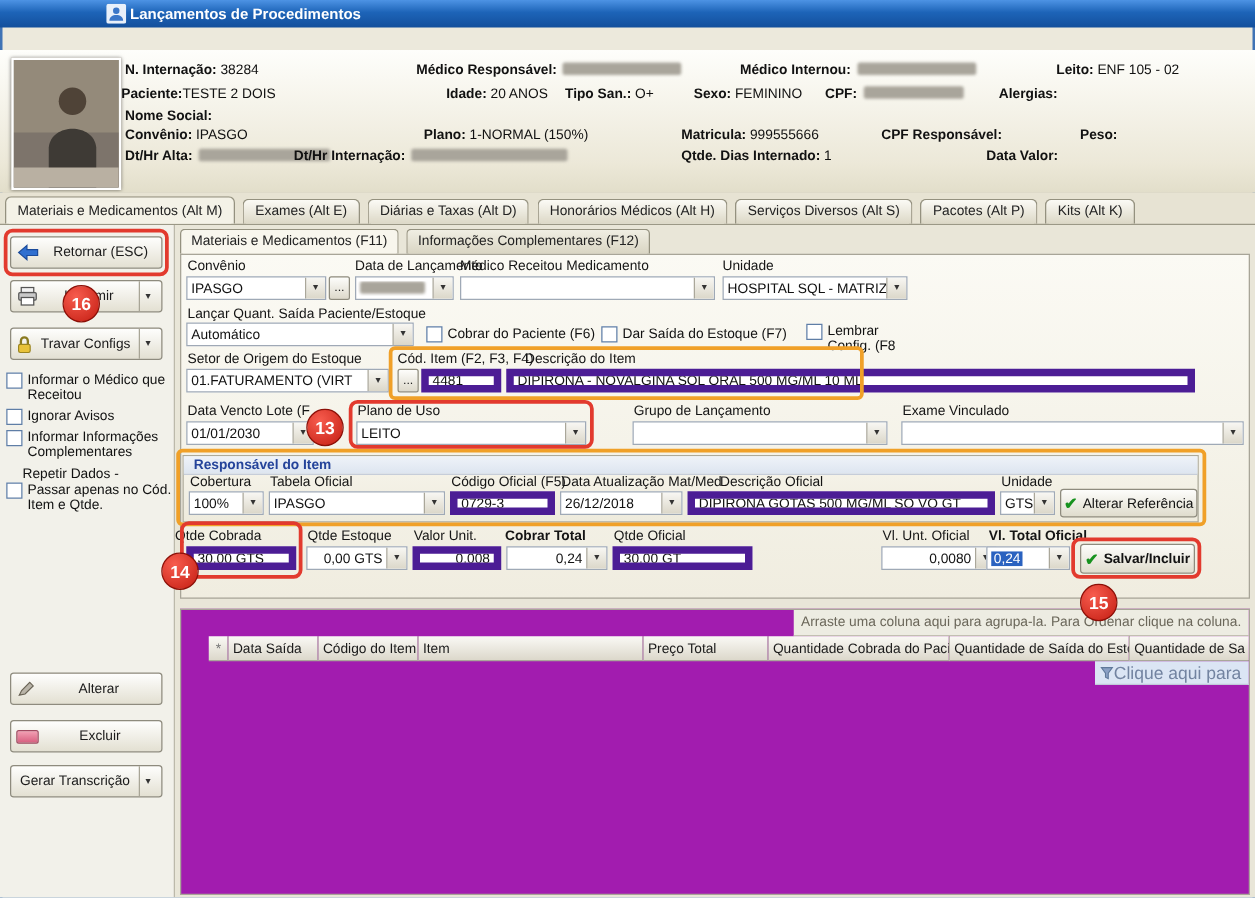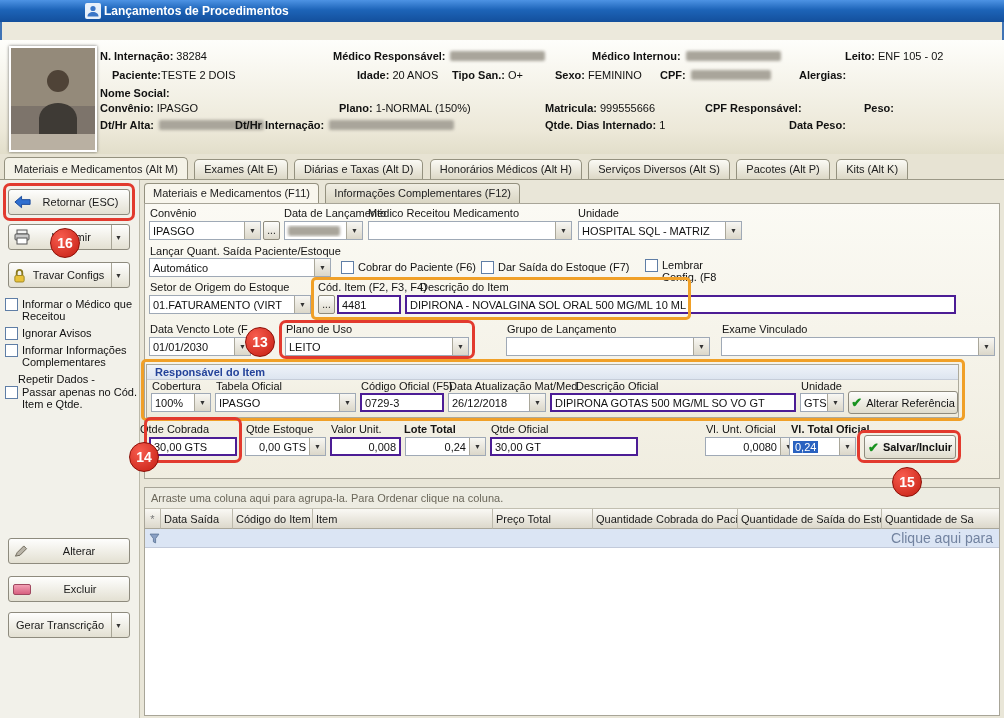--- a/index.html
+++ b/index.html
@@ -57,21 +57,21 @@
   .itab{display:inline-block;padding:3px 8px 4px 8px;font-size:11px;color:#222;margin-right:2px;
     border:1px solid #94917f;border-bottom:none;border-radius:4px 4px 0 0;
     background:linear-gradient(#f0eee3,#d9d5c3);cursor:pointer;vertical-align:bottom;}
   .itab.active{background:#f8f6ed;}
   .itabs{position:absolute;left:4px;top:3px;white-space:nowrap;}
   .formpanel{position:absolute;left:4px;top:23px;width:856px;height:276px;
     background:linear-gradient(#fbfaf4,#f0ede0);border:1px solid #a8a598;box-sizing:border-box;}
 
   .flbl{position:absolute;font-size:11px;color:#141414;white-space:nowrap;}
   .flbl.bld{font-weight:bold;}
-  .tbox{position:absolute;height:19px;background:#fff;border:2px solid #4c1d95;font-size:11px;color:#111;
+  .tbox{position:absolute;height:19px;background:#fff;border:6px solid #4c1d95;font-size:11px;color:#111;
     display:flex;align-items:center;padding:0 3px;box-sizing:border-box;white-space:nowrap;overflow:hidden;}
   .tbox.ra{justify-content:flex-end;}
   .combo{position:absolute;height:19px;background:#fff;border:1px solid #9fa9b6;font-size:11px;color:#111;
     display:flex;align-items:center;box-sizing:border-box;overflow:hidden;}
   .combo .ct{flex:1;padding:0 3px;white-space:nowrap;overflow:hidden;}
   .combo.ra .ct{text-align:right;}
   .cbtn{width:15px;align-self:stretch;background:linear-gradient(#f8f7f3,#dbd7c9);
     border-left:1px solid #aaa79a;display:flex;align-items:center;justify-content:center;
     font-size:7px;color:#333;flex:none;cursor:pointer;}
   .bbtn{position:absolute;height:19px;width:17px;border:1px solid #8e8b7e;border-radius:2px;
@@ -85,21 +85,21 @@
   .selval{background:#2a62c0;color:#fff;padding:0 2px;}
 
   .grpbox{position:absolute;left:6px;top:184px;width:813px;height:54px;border:1px solid #adaa9b;
     background:linear-gradient(#f7f5ec,#eeebdd);box-sizing:border-box;}
   .grphead{position:absolute;left:0;right:0;top:0;height:14px;
     background:linear-gradient(#eff3f9,#dde5f0);border-bottom:1px solid #c6cdd9;}
   .grptitle{position:absolute;left:8px;top:1px;font-size:11px;font-weight:bold;color:#24439a;white-space:nowrap;}
 
   
   .grid{position:absolute;left:4px;top:307px;width:856px;bottom:2px;border:1px solid #a8a598;
-    background:#404040;box-sizing:border-box;display:flex;flex-direction:column;}
+    background:#a21caf;box-sizing:border-box;display:flex;flex-direction:column;align-items:flex-end;}
   .gbbar{height:20px;background:#edece2;border-bottom:1px solid #c2bfb1;font-size:11px;color:#6b675a;
     display:flex;align-items:center;padding:0 6px;flex:none;}
   .ghead{height:20px;display:flex;flex:none;}
   .gh{border-right:1px solid #bcb9ac;border-bottom:1px solid #aaa79a;
     background:linear-gradient(#faf9f5,#dcd8cb);font-size:11px;color:#1a1a1a;display:flex;
     align-items:center;padding:0 3px;box-sizing:border-box;overflow:hidden;white-space:nowrap;cursor:pointer;}
   .gfilter{height:18px;background:#dbe5f4;border-bottom:1px solid #c2cada;display:flex;
     align-items:center;padding:0 4px;flex:none;}
   .gfhint{margin-left:auto;font-size:14px;color:#7283a0;white-space:nowrap;padding-right:2px;}
   .gbody{flex:1;background:#fff;}
@@ -136,39 +136,39 @@
           <circle cx="47" cy="33" r="11" fill="#4f4337"></circle>
           <path d="M28 70 C30 50 64 50 66 70 L66 102 L28 102 Z" fill="#3e3a35"></path>
           <rect x="0" y="86" width="84" height="16" fill="#b9b0a2"></rect>
         </svg>
     </div>
     <div class="pf" style="left:100px;top:10px"><b>N. Internação:</b><span class="v">38284</span></div>
     <div class="pf" style="left:333px;top:10px"><b>Médico Responsável:</b><span class="redact" style="width:95px"></span></div>
     <div class="pf" style="left:592px;top:10px"><b>Médico Internou:</b><span class="redact" style="width:95px"></span></div>
     <div class="pf" style="left:845px;top:10px"><b>Leito:</b><span class="v">ENF 105 - 02</span></div>
 
-    <div class="pf" style="left:112px;top:29px"><b>Paciente:</b><span class="v" style="margin-left:0">TESTE 2 DOIS</span></div>
+    <div class="pf" style="left:97px;top:29px"><b>Paciente:</b><span class="v" style="margin-left:0">TESTE 2 DOIS</span></div>
     <div class="pf" style="left:357px;top:29px"><b>Idade:</b><span class="v">20 ANOS</span></div>
     <div class="pf" style="left:452px;top:29px"><b>Tipo San.:</b><span class="v">O+</span></div>
     <div class="pf" style="left:555px;top:29px"><b>Sexo:</b><span class="v">FEMININO</span></div>
     <div class="pf" style="left:660px;top:29px"><b>CPF:</b><span class="redact" style="width:80px"></span></div>
     <div class="pf" style="left:799px;top:29px"><b>Alergias:</b></div>
 
     <div class="pf" style="left:100px;top:47px"><b>Nome Social:</b></div>
 
     <div class="pf" style="left:100px;top:62px"><b>Convênio:</b><span class="v">IPASGO</span></div>
     <div class="pf" style="left:339px;top:62px"><b>Plano:</b><span class="v">1-NORMAL (150%)</span></div>
     <div class="pf" style="left:545px;top:62px"><b>Matricula:</b><span class="v">999555666</span></div>
     <div class="pf" style="left:705px;top:62px"><b>CPF Responsável:</b></div>
     <div class="pf" style="left:864px;top:62px"><b>Peso:</b></div>
 
     <div class="pf" style="left:100px;top:79px"><b>Dt/Hr Alta:</b><span class="redact" style="width:105px"></span></div>
     <div class="pf" style="left:235px;top:79px"><b>Dt/Hr Internação:</b><span class="redact" style="width:125px"></span></div>
     <div class="pf" style="left:545px;top:79px"><b>Qtde. Dias Internado:</b><span class="v">1</span></div>
-    <div class="pf" style="left:789px;top:79px"><b>Data Peso:</b></div>
+    <div class="pf" style="left:789px;top:79px"><b>Data Valor:</b></div>
   </div>
 
   <div class="maintabs">
     <span class="mtab active">Materiais e Medicamentos (Alt M)</span>
     <span class="mtab">Exames (Alt E)</span>
     <span class="mtab">Diárias e Taxas (Alt D)</span>
     <span class="mtab">Honorários Médicos (Alt H)</span>
     <span class="mtab">Serviços Diversos (Alt S)</span>
     <span class="mtab">Pacotes (Alt P)</span>
     <span class="mtab">Kits (Alt K)</span>
@@ -262,21 +262,21 @@
     </div>
     <div class="bbtn" style="left:123px;top:41px">...</div>
     <div class="combo" style="left:144px;top:41px;width:79px">
       <span class="ct"><span class="redact" style="width:52px;margin-left:0"></span></span>
       <span class="cbtn">▼</span>
     </div>
     <div class="combo" style="left:228px;top:41px;width:204px">
       <span class="ct"></span>
       <span class="cbtn">▼</span>
     </div>
-    <div class="combo" style="left:438px;top:41px;width:164px">
+    <div class="combo" style="left:438px;top:41px;width:148px">
       <span class="ct">HOSPITAL SQL - MATRIZ</span>
       <span class="cbtn">▼</span>
     </div>
 
     <div class="flbl" style="left:10px;top:65px">Lançar Quant. Saída Paciente/Estoque</div>
     <div class="combo" style="left:9px;top:78px;width:182px">
       <span class="ct">Automático</span>
       <span class="cbtn">▼</span>
     </div>
     <div class="ckrow" style="left:201px;top:81px;width:135px">
@@ -357,36 +357,36 @@
       <span class="cbtn">▼</span>
     </div>
     <div class="gbtn" style="left:708px;top:211px;width:110px;height:23px">
       <span class="check">✔</span>
       <span>Alterar Referência</span>
     </div>
 
     <div class="flbl" style="left:0;top:243px">Qtde Cobrada</div>
     <div class="flbl" style="left:106px;top:243px">Qtde Estoque</div>
     <div class="flbl" style="left:191px;top:243px">Valor Unit.</div>
-    <div class="flbl bld" style="left:264px;top:243px">Lote Total</div>
+    <div class="flbl bld" style="left:264px;top:243px">Cobrar Total</div>
     <div class="flbl" style="left:351px;top:243px">Qtde Oficial</div>
     <div class="flbl" style="left:566px;top:243px">Vl. Unt. Oficial</div>
     <div class="flbl bld" style="left:651px;top:243px">Vl. Total Oficial</div>
 
     <div class="tbox" style="left:9px;top:257px;width:88px">30,00 GTS</div>
     <div class="combo ra" style="left:105px;top:257px;width:81px">
       <span class="ct">0,00 GTS</span>
       <span class="cbtn">▼</span>
     </div>
     <div class="tbox ra" style="left:190px;top:257px;width:71px">0,008</div>
     <div class="combo ra" style="left:265px;top:257px;width:81px">
       <span class="ct">0,24</span>
       <span class="cbtn">▼</span>
     </div>
-    <div class="tbox" style="left:350px;top:257px;width:148px">30,00 GT</div>
+    <div class="tbox" style="left:350px;top:257px;width:112px">30,00 GT</div>
     <div class="combo ra" style="left:565px;top:257px;width:92px">
       <span class="ct">0,0080</span>
       <span class="cbtn">▼</span>
     </div>
     <div class="combo" style="left:649px;top:257px;width:67px">
       <span class="ct"><span class="selval">0,24</span></span>
       <span class="cbtn">▼</span>
     </div>
     <div class="gbtn bld" style="left:724px;top:255px;width:92px;height:24px">
       <span class="check">✔</span>
@@ -421,15 +421,15 @@
 
   <div class="rbox" style="left:3px;top:183px;width:132px;height:38px"></div>
   <div class="badge" style="left:50px;top:228px">16</div>
   <div class="obox" style="left:311px;top:277px;width:380px;height:43px"></div>
   <div class="badge" style="left:245px;top:327px">13</div>
   <div class="rbox" style="left:279px;top:320px;width:196px;height:39px"></div>
   <div class="obox" style="left:141px;top:359px;width:824px;height:62px"></div>
   <div class="rbox" style="left:144px;top:417px;width:98px;height:46px"></div>
   <div class="badge" style="left:129px;top:442px">14</div>
   <div class="rbox" style="left:857px;top:430px;width:104px;height:33px"></div>
-  <div class="badge" style="left:892px;top:467px">15</div>
+  <div class="badge" style="left:864px;top:467px">15</div>
 
 </div>
 
 </body></html>

